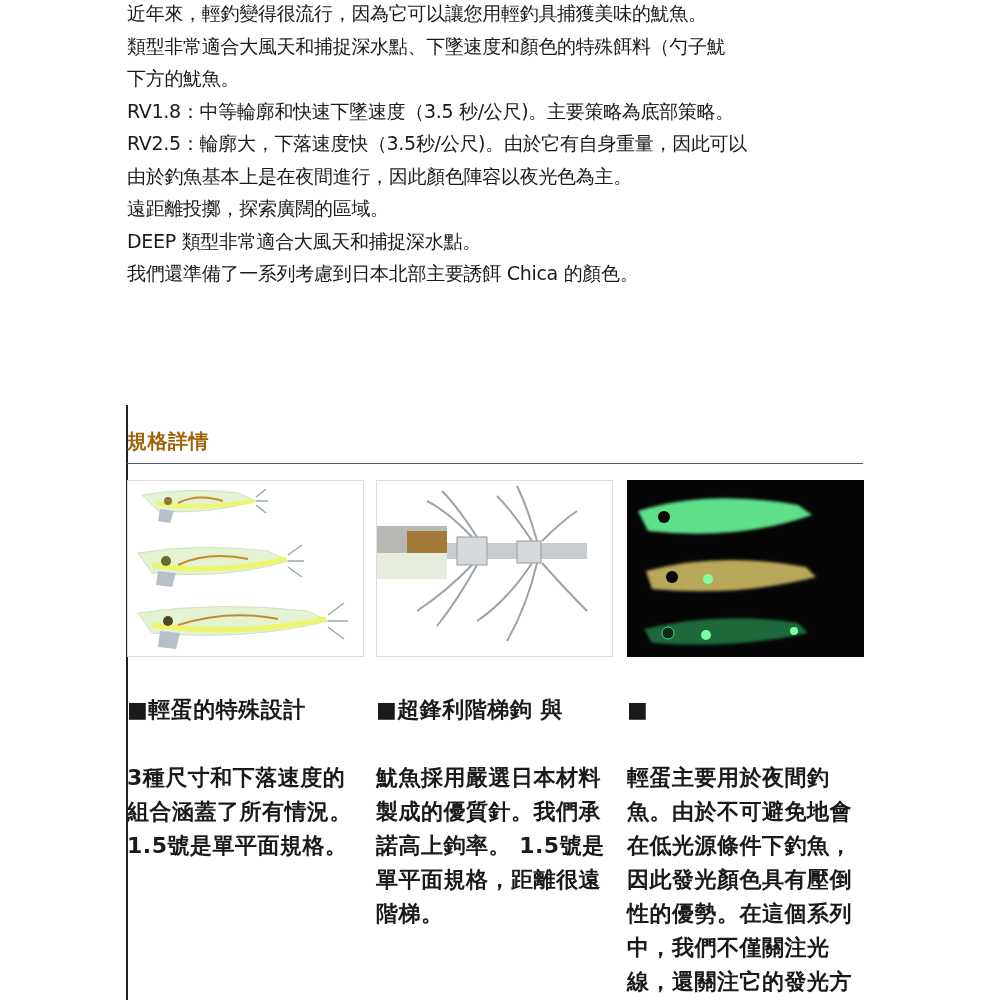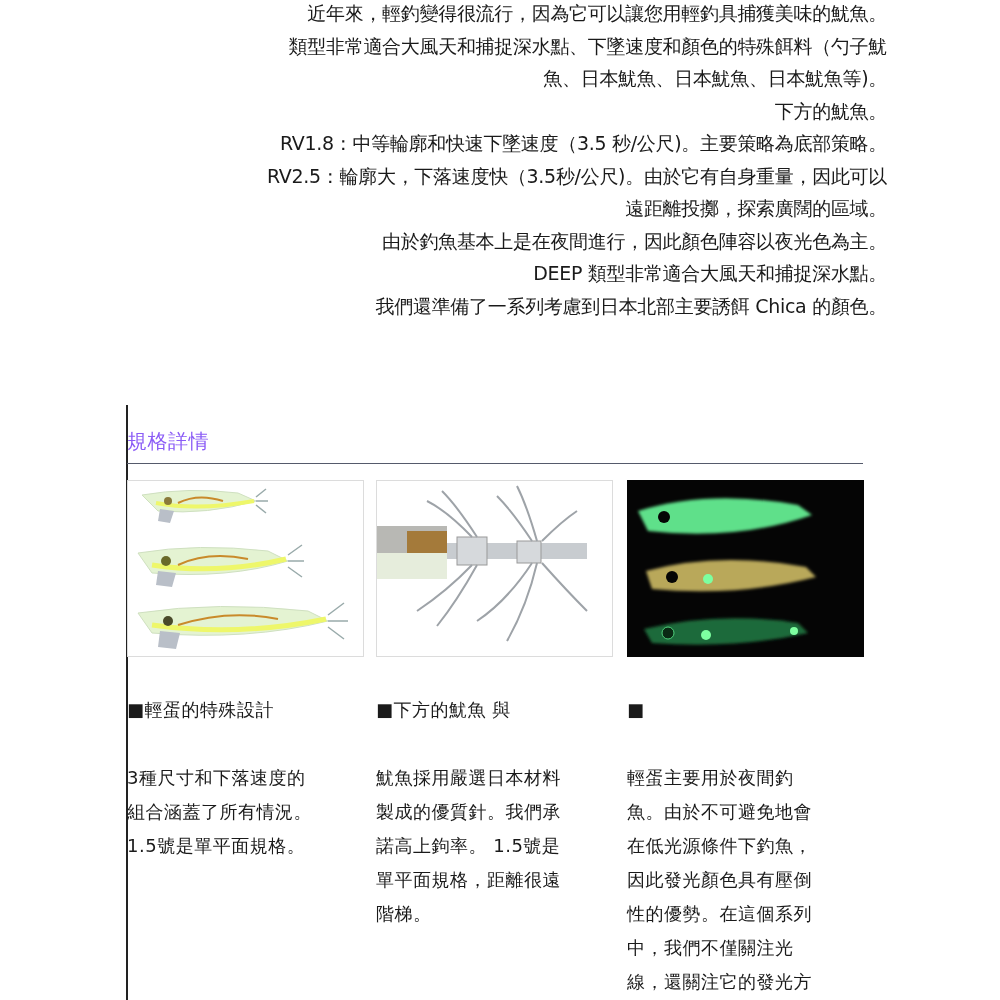--- a/index.html
+++ b/index.html
@@ -1,44 +1,43 @@
 <!DOCTYPE html>
 <html><head>
 <meta charset="utf-8">
 <style>
   html, body { margin: 0; padding: 0; background: #ffffff; }
   body { width: 1000px; height: 1000px; overflow: hidden; position: relative;
          font-family: "DejaVu Sans", "Liberation Sans", sans-serif; color: #1a1a1a; }
-  .intro { position: absolute; left: 127px; top: 0; width: 760px; text-align: right; }
+  .intro { position: absolute; left: 127px; top: 0; width: 760px; }
   .intro p { margin: 0; font-size: 19px; line-height: 32.5px; white-space: nowrap; letter-spacing: -0.3px; }
   .intro p:first-child { margin-top: -3px; }
   .vline { position: absolute; left: 126px; top: 405px; width: 2px; height: 595px; background: #222; }
-  .spec-title { position: absolute; left: 127px; top: 428px; font-size: 20px; color: #8b5cf6;
-                margin: 0; font-weight: normal; letter-spacing: 0.5px; }
+  .spec-title { position: absolute; left: 127px; top: 428px; font-size: 20px; color: #a16207;
+                margin: 0; font-weight: bold; letter-spacing: 0.5px; }
   .spec-rule { position: absolute; left: 127px; top: 463px; width: 736px; height: 1px; background: #555a6b; }
   .card { position: absolute; top: 480px; width: 237px; }
   .card .img { width: 235px; height: 175px; border: 1px solid #dcdcdc; position: relative; overflow: hidden; background: #fff; }
   .card .img.dark { background: #050505; border-color: #050505; }
-  .card .cap { font-size: 18px; line-height: 34px; margin-top: 2px; white-space: pre-line; letter-spacing: 0.5px; }
+  .card .cap { font-size: 22px; line-height: 34px; margin-top: 2px; white-space: pre-line; letter-spacing: 0.5px; font-weight: bold; }
   .card .cap .head { display: block; }
   .c1 { left: 127px; } .c2 { left: 376px; } .c3 { left: 627px; }
   svg { display: block; }
 </style>
 </head>
 <body>
 
 <div class="intro">
   <p>近年來，輕釣變得很流行，因為它可以讓您用輕釣具捕獲美味的魷魚。</p>
   <p>類型非常適合大風天和捕捉深水點、下墜速度和顏色的特殊餌料（勺子魷</p>
-  <p>魚、日本魷魚、日本魷魚、日本魷魚等)。</p>
   <p>下方的魷魚。</p>
   <p>RV1.8：中等輪廓和快速下墜速度（3.5 秒/公尺)。主要策略為底部策略。</p>
   <p>RV2.5：輪廓大，下落速度快（3.5秒/公尺)。由於它有自身重量，因此可以</p>
+  <p>由於釣魚基本上是在夜間進行，因此顏色陣容以夜光色為主。</p>
   <p>遠距離投擲，探索廣闊的區域。</p>
-  <p>由於釣魚基本上是在夜間進行，因此顏色陣容以夜光色為主。</p>
   <p>DEEP 類型非常適合大風天和捕捉深水點。</p>
   <p>我們還準備了一系列考慮到日本北部主要誘餌 Chica 的顏色。</p>
 </div>
 
 <div class="vline"></div>
 
 <h2 class="spec-title">規格詳情</h2>
 <div class="spec-rule"></div>
 
 <div class="card c1">
@@ -95,21 +94,21 @@
         <path d="M155 60 Q135 30 120 15"></path>
           <path d="M160 60 Q150 25 140 5"></path>
         <path d="M155 82 Q130 120 100 140"></path>
           <path d="M160 82 Q150 125 130 160"></path>
         <path d="M165 60 Q185 40 200 30"></path>
           <path d="M165 82 Q190 110 210 130"></path>
       </g>
     </svg>
   </div>
   <div class="cap">
-    <span class="head">■下方的魷魚 與</span>
+    <span class="head">■超鋒利階梯鉤 與</span>
     <span>魷魚採用嚴選日本材料
 製成的優質針。我們承
 諾高上鉤率。 1.5號是
 單平面規格，距離很遠
 階梯。</span>
   </div>
 </div>
 
 <div class="card c3">
   <div class="img dark">

